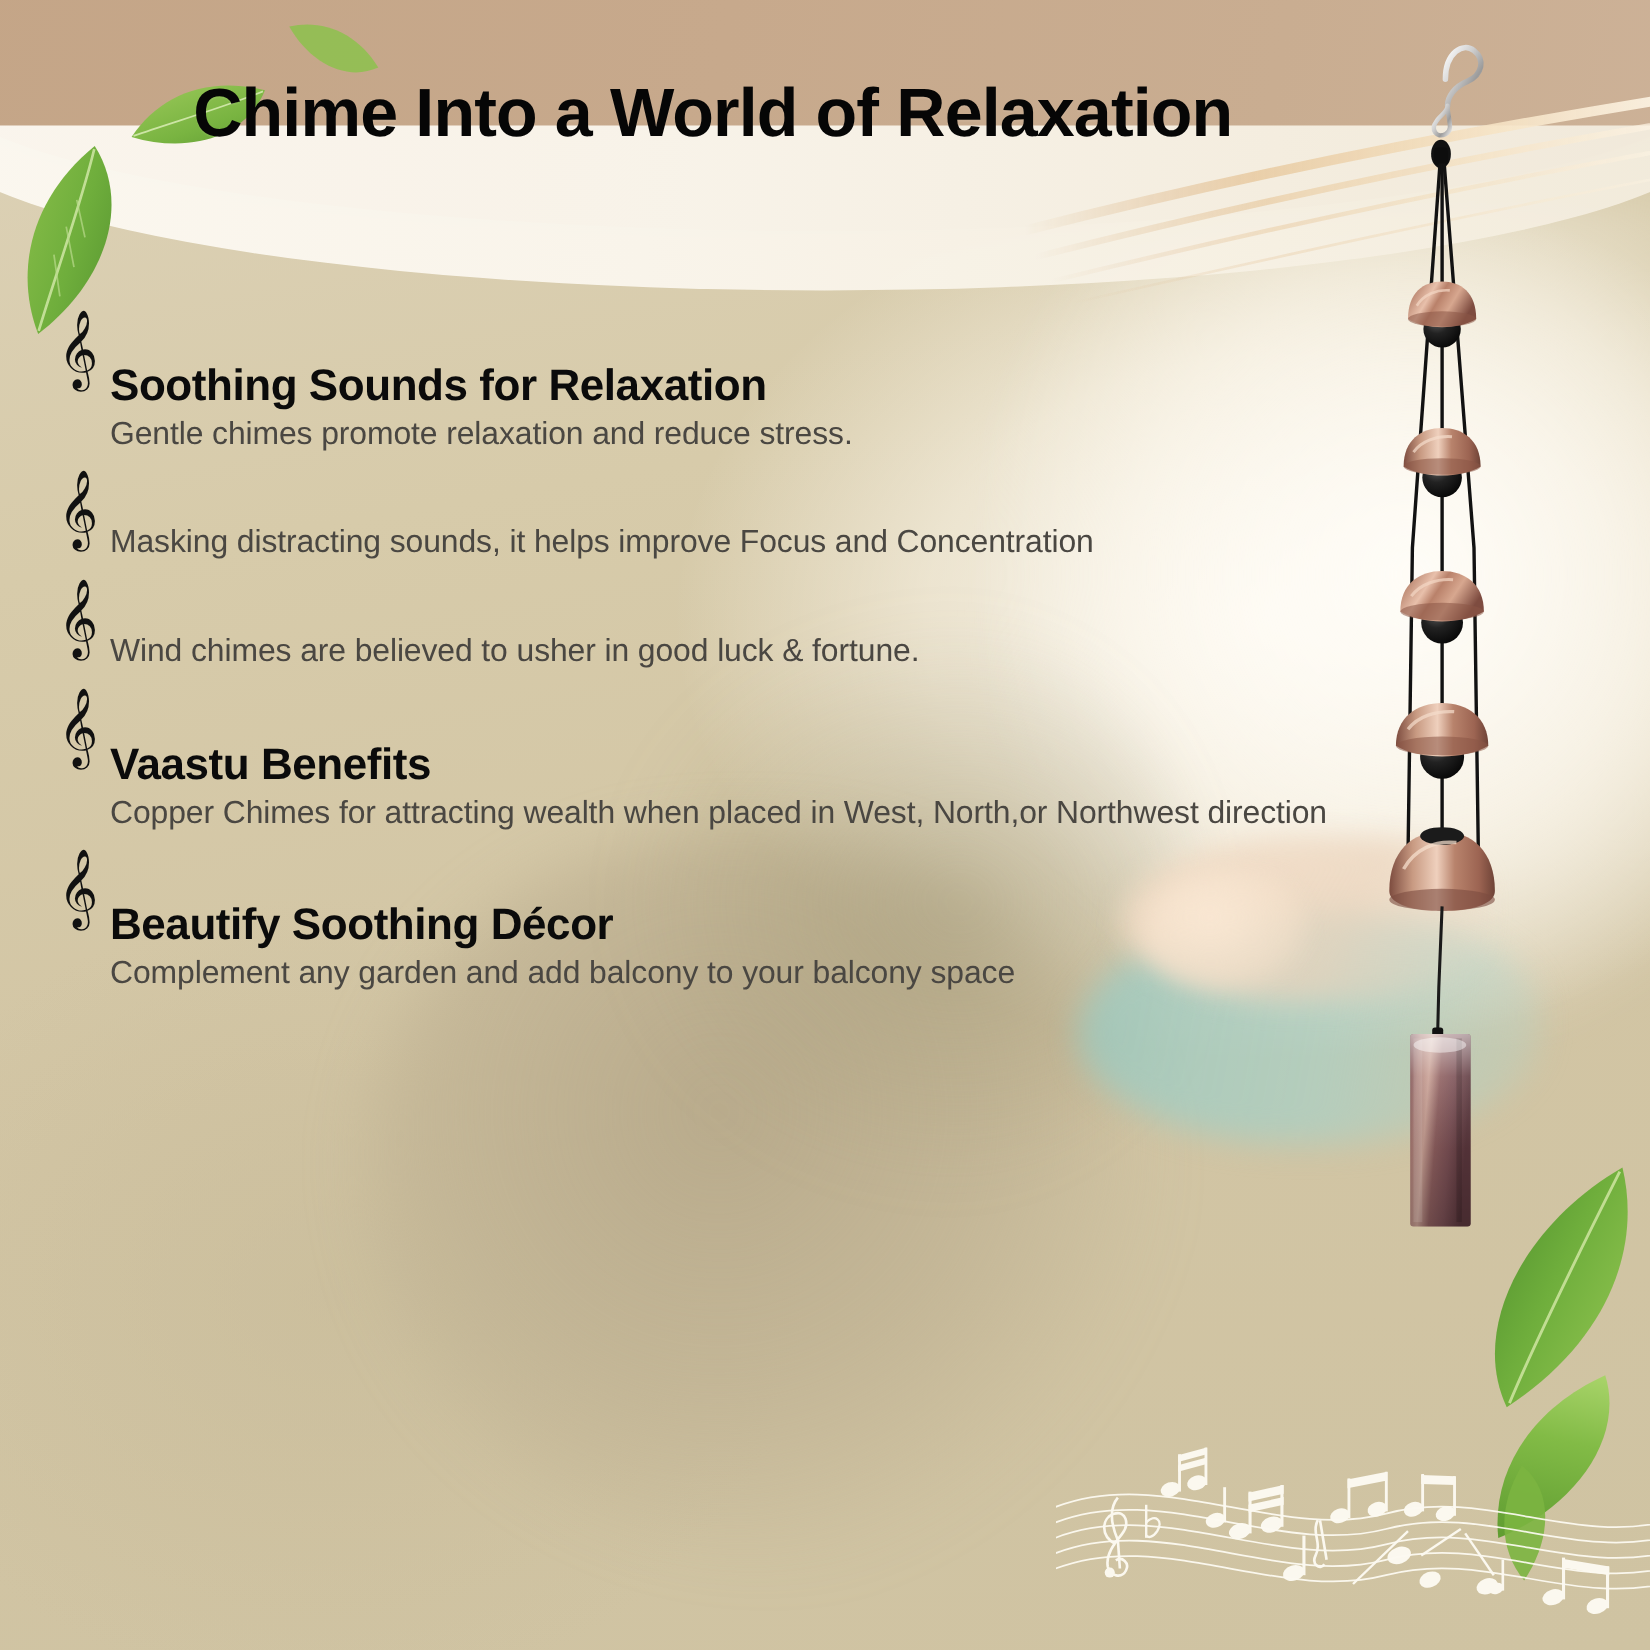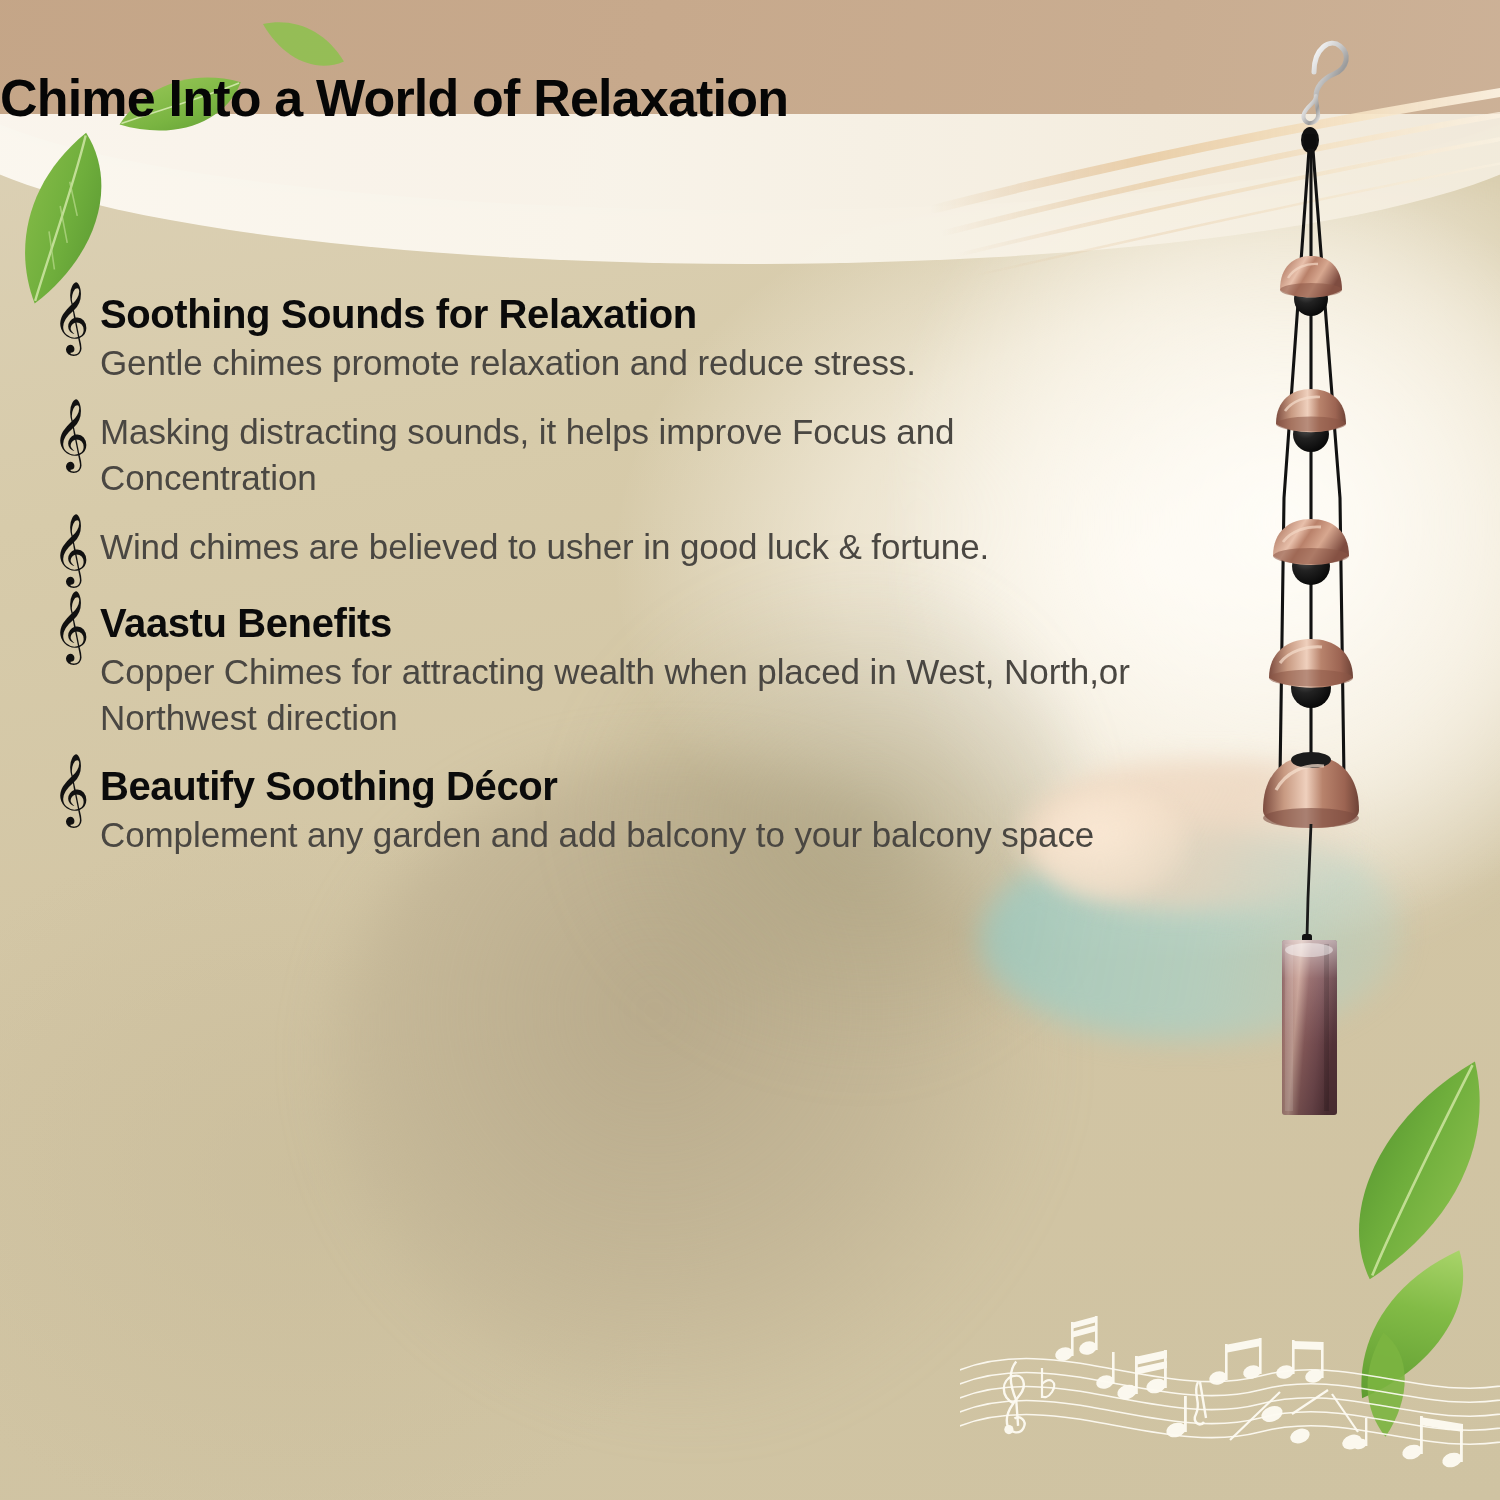--- a/index.html
+++ b/index.html
@@ -69,21 +69,22 @@
   .header-underline {
     position:absolute; left:-70px; top:114px;
     width:1640px; height:150px;
     background:linear-gradient(90deg,#fdfaf3 0%, #fbf7ee 40%, #f7f1e4 75%, #f3ecdd 100%);
     border-radius:0 0 50% 50% / 0 0 100% 100%;
     opacity:0.95;
     filter:blur(0.4px);
   }
   .header-title {
     position:absolute; left:0; top:68px; width:1296px;
-    font-size:52px;
+    text-align:center;
+    font-size:62px;
     font-weight:bold;
     letter-spacing:-0.8px;
     color:#060606;
     z-index:8;
     text-shadow:0 1px 0 rgba(255,255,255,0.06);
   }
 
   
   .swoosh { position:absolute; right:-40px; top:60px; width:620px; height:300px; z-index:5; pointer-events:none; opacity:0.92;}
 
@@ -106,31 +107,31 @@
   .clef {
     flex:0 0 58px;
     font-size:62px;
     line-height:0.92;
     color:#111;
     text-align:center;
     margin-top:-4px;
     font-family:"DejaVu Sans", sans-serif;
     user-select:none;
   }
-  .ftext { flex:1 1 auto; }
+  .ftext { flex:1 1 auto;margin-top:37px; }
   .fhead {
     font-size:40px;
     font-weight:bold;
     color:#0b0b0b;
     letter-spacing:-0.4px;
     line-height:1.12;
     margin-bottom:3px;
   }
   .fdesc {
-    font-size:35px;
+    font-size:29px;
     color:#4a4742;
     line-height:1.30;
     letter-spacing:-0.1px;
     max-width:1100px;
   }
 
   
   .chime { position:absolute; left:1222px; top:18px; width:200px; height:1110px; z-index:10; }
 
   

